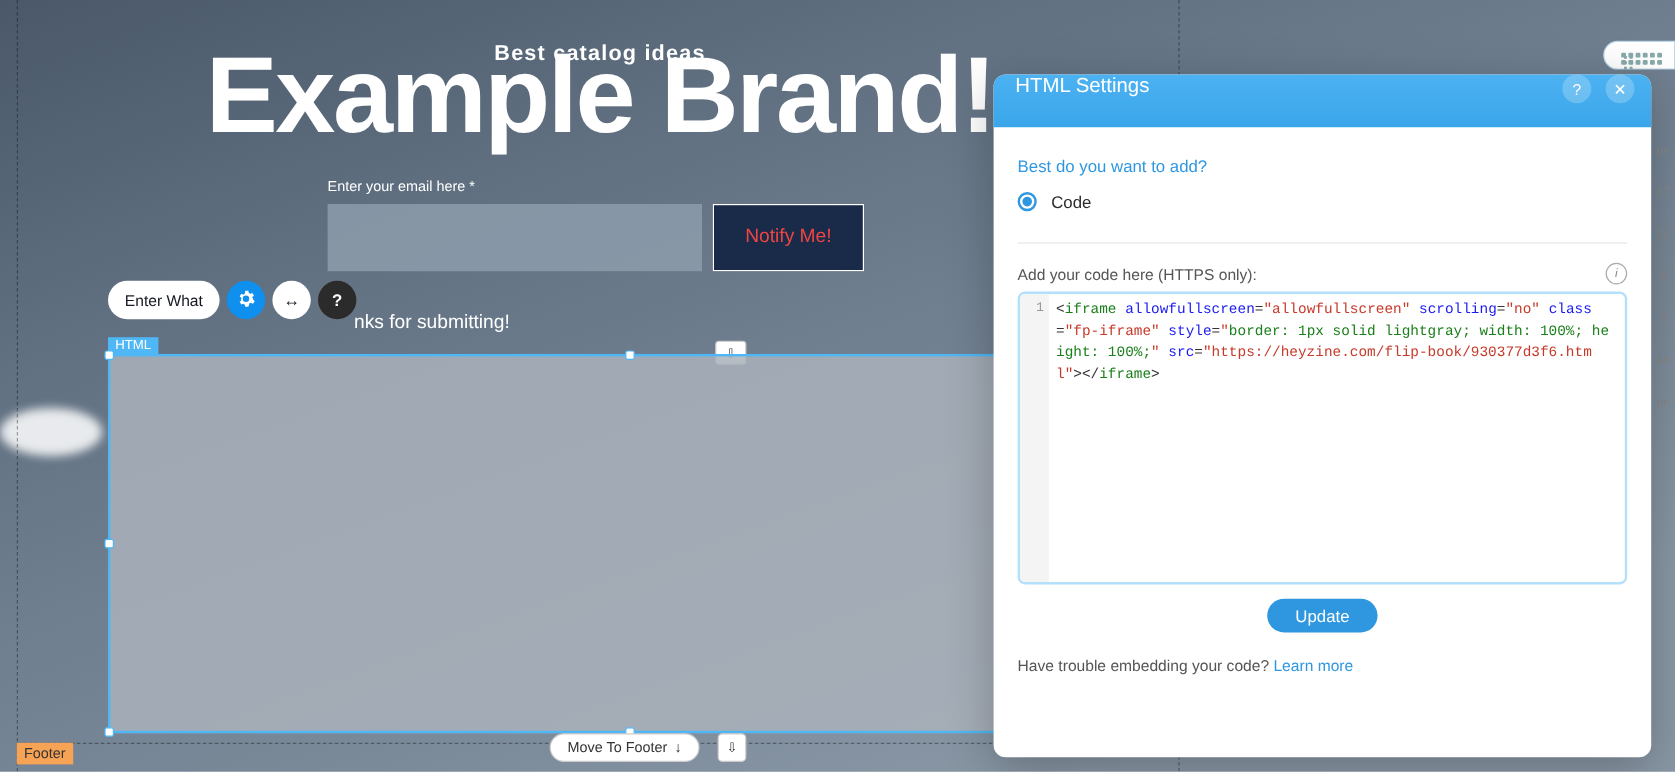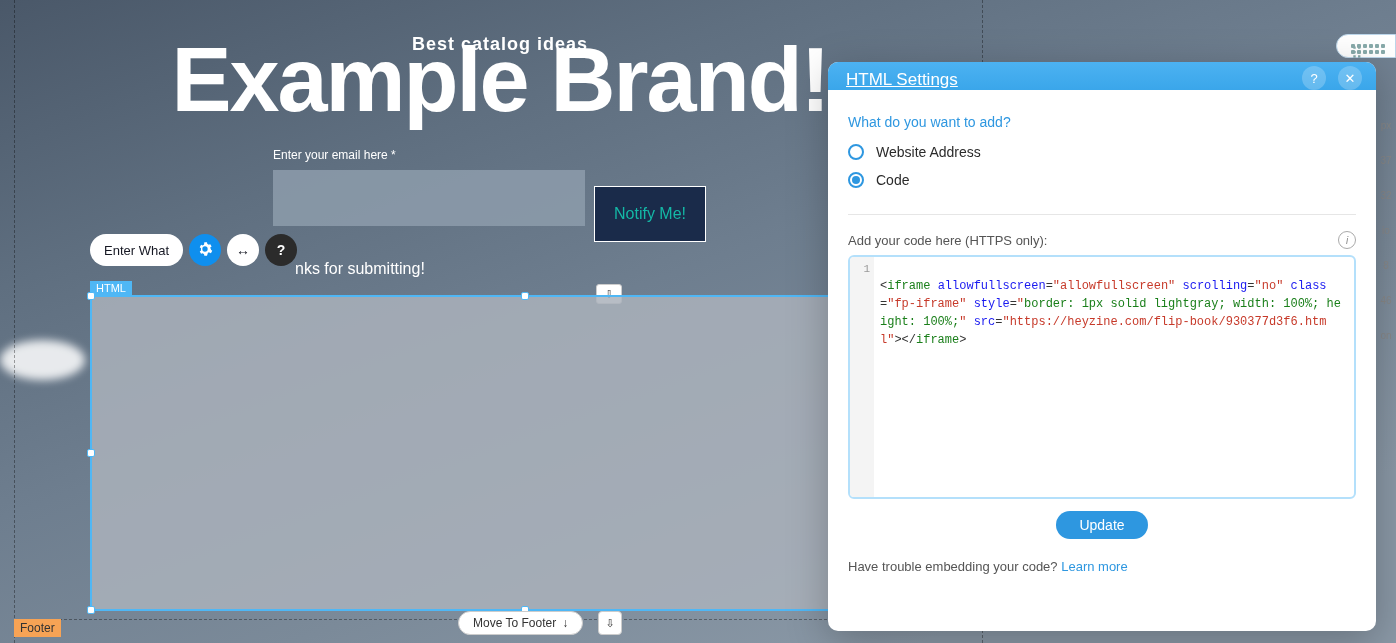--- a/index.html
+++ b/index.html
@@ -26,22 +26,22 @@
 .tagline { position: absolute; top: 34px; left: 0; width: 1000px; text-align: center; color: #fff; font-size: 18px; letter-spacing: 1px; font-weight: 700; }
 .brand { position: absolute; top: 35px; left: 0; width: 1000px; text-align: center; color: #fff; font-size: 90px; font-weight: 700; letter-spacing: -2px; font-family: Arial, sans-serif; line-height: 1; }
 
 .email-label { position: absolute; top: 148px; left: 273px; color: #fff; font-size: 12px; font-weight: 300; }
 .email-input {
   position: absolute; top: 170px; left: 273px; width: 312px; height: 56px;
   background: rgba(141,156,171,0.85); border: none; outline: none; padding: 0 12px;
   color: #fff; font-size: 15px;
 }
 .notify-btn {
-  position: absolute; top: 170px; left: 594px; width: 112px; height: 56px;
-  background: #1a2b4a; color: #14b8a6; border: 1px solid #fff; font-size: 16px; cursor: pointer; margin-top: 16px;
+  position: absolute; top: 170px; left: 594px; width: 126px; height: 56px;
+  background: #1a2b4a; color: #ef4444; border: 1px solid #fff; font-size: 16px; cursor: pointer;
 }
 .thanks { position: absolute; top: 236px; left: 295px; color: #fff; font-size: 16px; font-weight: 300; margin-top: 24px; }
 
 .toolbar { position: absolute; top: 234px; left: 90px; display: flex; gap: 6px; align-items: center; }
 .enter-code-btn {
   background: #fff; border-radius: 16px; height: 32px; padding: 0 14px;
   font-size: 13px; color: #161823; border: none; cursor: pointer;
 }
 .circ-btn {
   width: 32px; height: 32px; border-radius: 50%; border: none; cursor: pointer;
@@ -86,24 +86,23 @@
   display: flex; align-items: center; justify-content: center; font-size: 11px; color: #333;
 }
 
 
 .panel {
   position: absolute; top: 62px; left: 828px; width: 548px; height: 569px;
   background: #fff; border-radius: 10px; box-shadow: 0 10px 40px rgba(0,0,0,0.25);
   display: flex; flex-direction: column;
 }
 .panel-header {
-  height: 28px; background: linear-gradient(#4cb2f2,#3aa6ea); border-radius: 10px 10px 0 0;
-  display: flex; align-items: flex-end; padding: 0 18px; color: #fff; font-size: 17px;
+  height: 44px; background: linear-gradient(#4cb2f2,#3aa6ea); border-radius: 10px 10px 0 0;
+  display: flex; align-items: flex-start; padding: 0 18px; color: #fff; font-size: 17px;
   position: relative;
-  text-decoration: underline;
 }
 .panel-header .hbtn {
   width: 24px; height: 24px; border-radius: 50%; background: rgba(255,255,255,0.22);
   display: flex; align-items: center; justify-content: center; font-size: 13px; cursor: pointer;
   color: #fff; border: none;
 }
 .hbtn.help { position: absolute; right: 50px; }
 .hbtn.close { position: absolute; right: 14px; }
 
 .panel-body { padding: 24px 20px 0 20px; flex: 1; overflow: hidden; display: flex; flex-direction: column; }
@@ -116,21 +115,21 @@
 
 .addcode-row { display: flex; align-items: center; justify-content: space-between; margin-bottom: 6px; }
 .addcode-label { color: #555; font-size: 13px; }
 .info-icn { width: 18px; height: 18px; border: 1px solid #aaa; border-radius: 50%; color: #888; font-size: 10px; display: flex; align-items: center; justify-content: center; font-style: italic; cursor: pointer; background:#fff; }
 
 .code-box {
   border: 2px solid #b4e0fb; border-radius: 6px; height: 244px; display: flex; overflow: hidden;
   font-family: "Courier New", monospace; font-size: 12px;
 }
 .gutter { width: 24px; background: #f4f4f4; text-align: right; padding: 6px 4px 0 0; color: #999; font-size: 11px; }
-.code-area { flex: 1; padding: 20px 6px; white-space: pre-wrap; word-break: break-all; line-height: 1.5; color:#333; }
+.code-area { flex: 1; padding: 4px 6px; white-space: pre-wrap; word-break: break-all; line-height: 1.5; color:#333; }
 .tok-tag { color: #1a7f1a; }
 .tok-attr { color: #1a1af0; }
 .tok-eq { color: #333; }
 .tok-str { color: #c73a2a; }
 .tok-css { color: #1a7f1a; }
 
 .update-btn {
   align-self: center; margin-top: 12px; width: 92px; height: 28px; border-radius: 16px;
   background: #2e97e0; color: #fff; border: none; font-size: 14px; cursor: pointer;
 }
@@ -232,26 +231,22 @@
   <div class="panel-header">
     <span>HTML Settings</span>
     <button class="hbtn help">
       <span>?</span>
     </button>
     <button class="hbtn close">
       <span>✕</span>
     </button>
   </div>
   <div class="panel-body">
-    <div class="q-label">What do you want to add?</div>
-
-    <div class="radio-row">
-      <div class="radio-outer"></div>
-      <div class="radio-text">Website Address</div>
-    </div>
+    <div class="q-label">Best do you want to add?</div>
+
     <div class="radio-row">
       <div class="radio-outer">
           <div class="radio-inner"></div>
         </div>
       <div class="radio-text">Code</div>
     </div>
 
     <hr class="hr">
 
     <div class="addcode-row">

